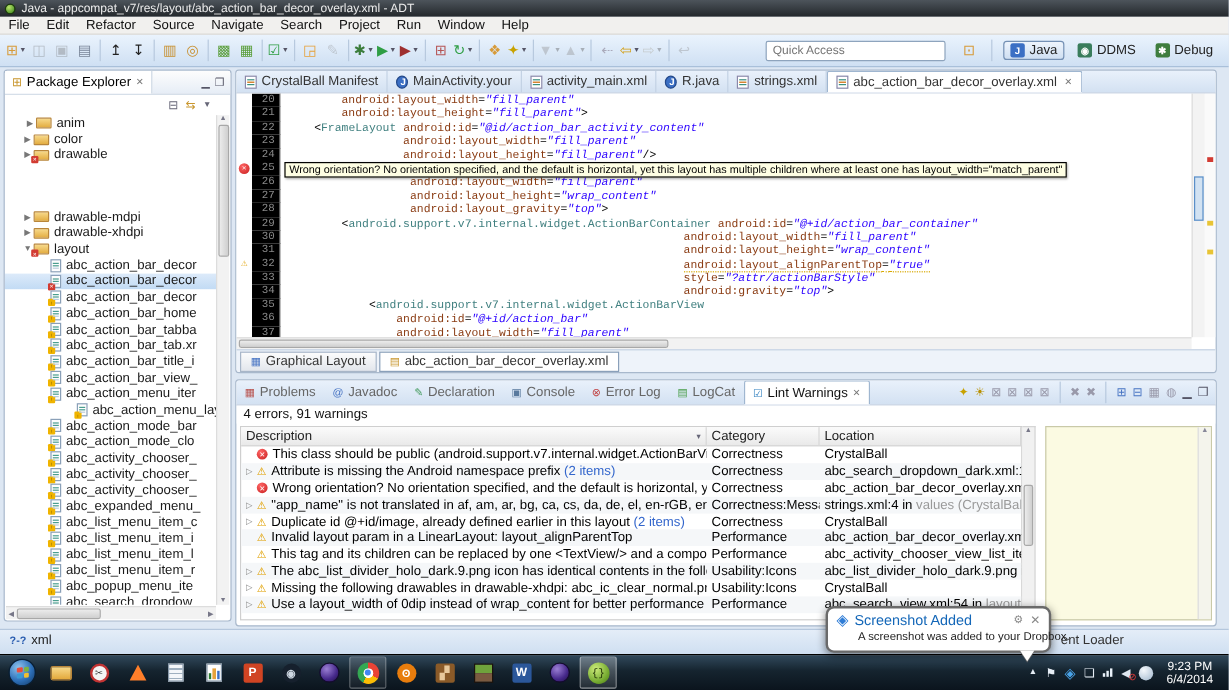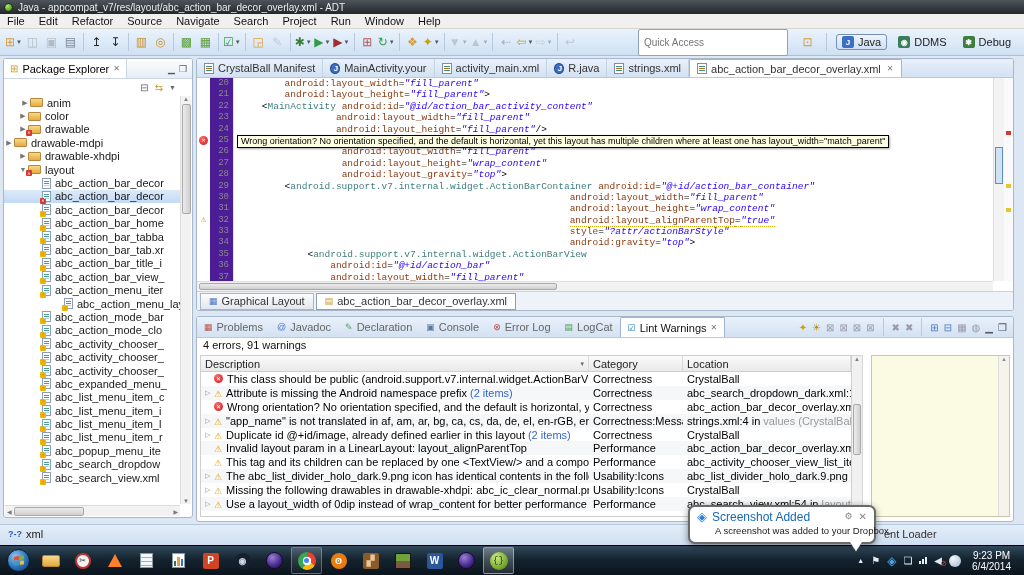--- a/index.html
+++ b/index.html
@@ -17,21 +17,21 @@
 
   
   #toolbar { position:absolute; left:0; top:29px; width:1024px; height:27px;
     background:linear-gradient(#eaf3fd,#cfe0f3); border-bottom:1px solid #a9c0da;
     display:flex; align-items:center; padding:0 4px; }
   .tbi { height:22px; min-width:17px; display:inline-flex; align-items:center; justify-content:center;
     font-size:12px; margin:0 1px; border-radius:2px; }
   .tbi .dd { font-size:6px; color:#556; margin-left:1px; }
   .tbi.dis { opacity:.4; filter:grayscale(.9); }
   .tsep { width:1px; height:18px; background:#b7c9de; margin:0 3px; }
-  #quick-access { width:150px; height:27px; border:1px solid #8ea4bd; border-radius:2px;
+  #quick-access { width:150px; height:17px; border:1px solid #8ea4bd; border-radius:2px;
     font-size:10px; padding:0 5px; color:#333; font-family:"Liberation Sans",sans-serif; }
   #persp { display:flex; align-items:center; gap:6px; margin-left:10px; padding-right:4px; }
   .pbtn { display:flex; align-items:center; gap:4px; font-size:11px; color:#222; padding:1px 5px; }
   .pbtn.active { border:1px solid #7490b4; border-radius:3px; background:linear-gradient(#eef4fc,#cfdff2); }
   .picon { width:12px; height:12px; border-radius:2px; display:inline-flex; align-items:center; justify-content:center;
     font-size:8px; font-weight:bold; color:#fff; }
 
   
   .panel { position:absolute; background:#fff; border:1px solid #a8b8cc; border-radius:3px; overflow:hidden; }
   .phead { height:20px; background:linear-gradient(#fdfdfd,#e6edf6); border-bottom:1px solid #ccd7e4;
@@ -72,21 +72,21 @@
   .etab .x { color:#777; font-size:8px; margin-left:2px; }
   .fic { width:10px; height:11px; border:1px solid #88a; background:#fff; position:relative; flex:0 0 10px;}
   .fic.xml::after { content:""; position:absolute; left:1px; top:2px; width:6px; height:1px; background:#3a8f7f; box-shadow:0 2px 0 #c60, 0 4px 0 #3a8f7f; }
   .fic.java { border-radius:50%; background:#3b6fc4; border-color:#24498a; }
   .fic.java::after { content:"J"; position:absolute; left:2.5px; top:0px; color:#fff; font-size:8px; font-weight:bold; }
   #code { position:absolute; left:0; top:19px; right:20px; bottom:29px; overflow:hidden;
     font-family:"Liberation Mono","DejaVu Sans Mono",monospace; font-size:9.5px; line-height:11.4px; background:#fff; }
   .cl { display:flex; height:11.4px; white-space:pre; }
   .cl .mk { width:13px; flex:0 0 13px; display:flex; align-items:center; justify-content:center; }
   .cl .ln { width:24px; flex:0 0 24px; text-align:right; color:#888; padding-right:4px; border-right:1px solid #e2e2e2;
-    font-size:9px; background:#4c1d95; }
+    font-size:9px; background:#000000; }
   .cl .ct { padding-left:5px; }
   .sg-t { color:#3f7f7f; } .sg-a { color:#8a3b12; } .sg-v { color:#2a00ff; font-style:italic; } .sg-o { color:#000; }
   .sg-u { border-bottom:1px dotted #d8a800; }
   .err-dot { width:9px; height:9px; border-radius:50%; background:radial-gradient(circle at 35% 30%,#f66,#c81e1e);
     color:#fff; font-size:6px; display:flex; align-items:center; justify-content:center; }
   .warn-glyph { color:#e0a000; font-size:9px; }
   #code-tip { position:absolute; left:40px; top:76px; height:13px; background:#fefee3; border:1px solid #000;
     font-size:9px; line-height:11px; padding:0 3px; white-space:nowrap; z-index:6; box-shadow:1px 1px 2px rgba(0,0,0,.35); }
   #ed-vsb { position:absolute; right:9px; top:19px; bottom:29px; width:11px; background:#f3f3f3; border-left:1px solid #ddd; }
   #ed-vsb .vp { position:absolute; left:1px; right:1px; top:34%; height:18%; border:1px solid #5a8fc8; background:rgba(150,195,240,.35); }
@@ -361,21 +361,21 @@
         <span class="fold"></span>
         <span>color</span>
       </div>
       <div class="trow" style="padding-left: 14px;">
         <span class="arr">▶</span>
         <span class="fold">
           <span class="badge-e">✕</span>
         </span>
         <span>drawable</span>
       </div>
-      <div class="trow" style="">
+      <div class="trow" style="padding-left: 14px; margin-top: 38px;">
         <span class="arr">▶</span>
         <span class="fold"></span>
         <span>drawable-mdpi</span>
       </div>
       <div class="trow" style="padding-left: 14px;">
         <span class="arr">▶</span>
         <span class="fold"></span>
         <span>drawable-xhdpi</span>
       </div>
       <div class="trow" style="padding-left: 14px;">
@@ -558,21 +558,21 @@
       </span>
       <span class="etab active">
         <span class="fic xml"></span>
         <span>abc_action_bar_decor_overlay.xml</span>
         <span class="x">✕</span>
       </span>
     </div>
   <div id="code">
       <div class="cl"><span class="mk"></span><span class="ln">20</span><span class="ct"><span class="sg-w">        </span><span class="sg-a">android:layout_width</span><span class="sg-o">=</span><span class="sg-v">"fill_parent"</span></span></div>
       <div class="cl"><span class="mk"></span><span class="ln">21</span><span class="ct"><span class="sg-w">        </span><span class="sg-a">android:layout_height</span><span class="sg-o">=</span><span class="sg-v">"fill_parent"</span><span class="sg-o">&gt;</span></span></div>
-      <div class="cl"><span class="mk"></span><span class="ln">22</span><span class="ct"><span class="sg-w">    </span><span class="sg-o">&lt;</span><span class="sg-t">MainActivity</span><span class="sg-w"> </span><span class="sg-a">android:id</span><span class="sg-o">=</span><span class="sg-v">"@id/action_bar_activity_content"</span></span></div>
+      <div class="cl"><span class="mk"></span><span class="ln">22</span><span class="ct"><span class="sg-w">    </span><span class="sg-o">&lt;</span><span class="sg-t">FrameLayout</span><span class="sg-w"> </span><span class="sg-a">android:id</span><span class="sg-o">=</span><span class="sg-v">"@id/action_bar_activity_content"</span></span></div>
       <div class="cl"><span class="mk"></span><span class="ln">23</span><span class="ct"><span class="sg-w">                 </span><span class="sg-a">android:layout_width</span><span class="sg-o">=</span><span class="sg-v">"fill_parent"</span></span></div>
       <div class="cl"><span class="mk"></span><span class="ln">24</span><span class="ct"><span class="sg-w">                 </span><span class="sg-a">android:layout_height</span><span class="sg-o">=</span><span class="sg-v">"fill_parent"</span><span class="sg-o">/&gt;</span></span></div>
       <div class="cl"><span class="mk"><span class="err-dot">✕</span></span><span class="ln">25</span><span class="ct"></span></div>
       <div class="cl"><span class="mk"></span><span class="ln">26</span><span class="ct"><span class="sg-w">                  </span><span class="sg-a">android:layout_width</span><span class="sg-o">=</span><span class="sg-v">"fill_parent"</span></span></div>
       <div class="cl"><span class="mk"></span><span class="ln">27</span><span class="ct"><span class="sg-w">                  </span><span class="sg-a">android:layout_height</span><span class="sg-o">=</span><span class="sg-v">"wrap_content"</span></span></div>
       <div class="cl"><span class="mk"></span><span class="ln">28</span><span class="ct"><span class="sg-w">                  </span><span class="sg-a">android:layout_gravity</span><span class="sg-o">=</span><span class="sg-v">"top"</span><span class="sg-o">&gt;</span></span></div>
       <div class="cl"><span class="mk"></span><span class="ln">29</span><span class="ct"><span class="sg-w">        </span><span class="sg-o">&lt;</span><span class="sg-t">android.support.v7.internal.widget.ActionBarContainer</span><span class="sg-w"> </span><span class="sg-a">android:id</span><span class="sg-o">=</span><span class="sg-v">"@+id/action_bar_container"</span></span></div>
       <div class="cl"><span class="mk"></span><span class="ln">30</span><span class="ct"><span class="sg-w">                                                          </span><span class="sg-a">android:layout_width</span><span class="sg-o">=</span><span class="sg-v">"fill_parent"</span></span></div>
       <div class="cl"><span class="mk"></span><span class="ln">31</span><span class="ct"><span class="sg-w">                                                          </span><span class="sg-a">android:layout_height</span><span class="sg-o">=</span><span class="sg-v">"wrap_content"</span></span></div>
       <div class="cl"><span class="mk"><span class="warn-glyph">⚠</span></span><span class="ln">32</span><span class="ct"><span class="sg-w">                                                          </span><span class="sg-a sg-u">android:layout_alignParentTop</span><span class="sg-o sg-u">=</span><span class="sg-v sg-u">"true"</span></span></div>

